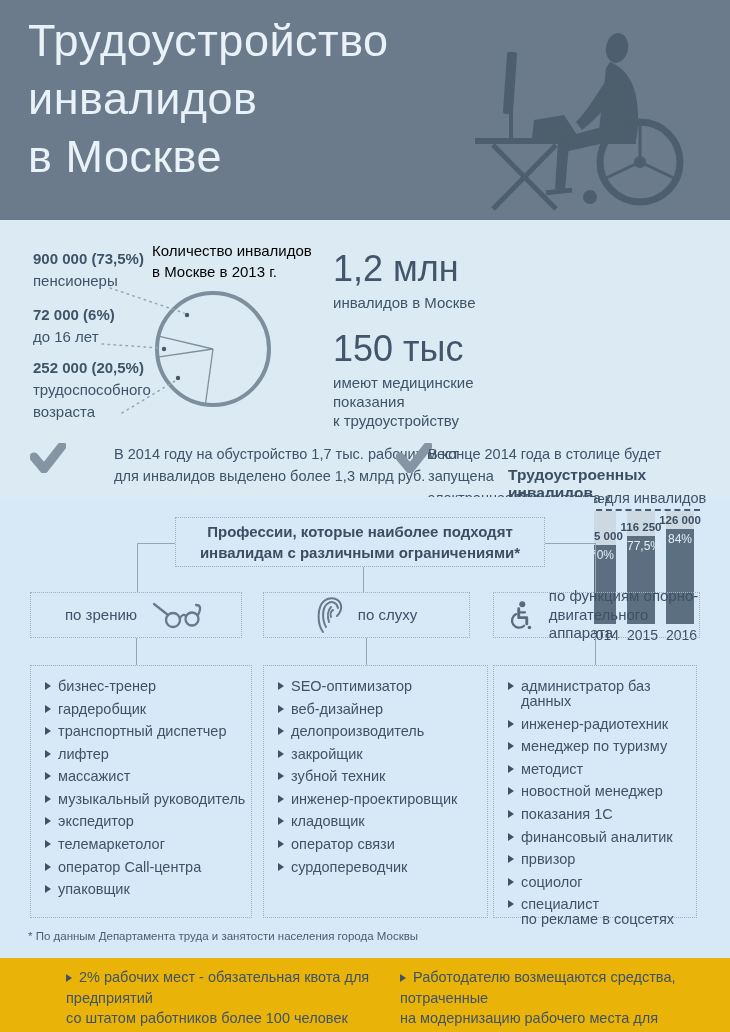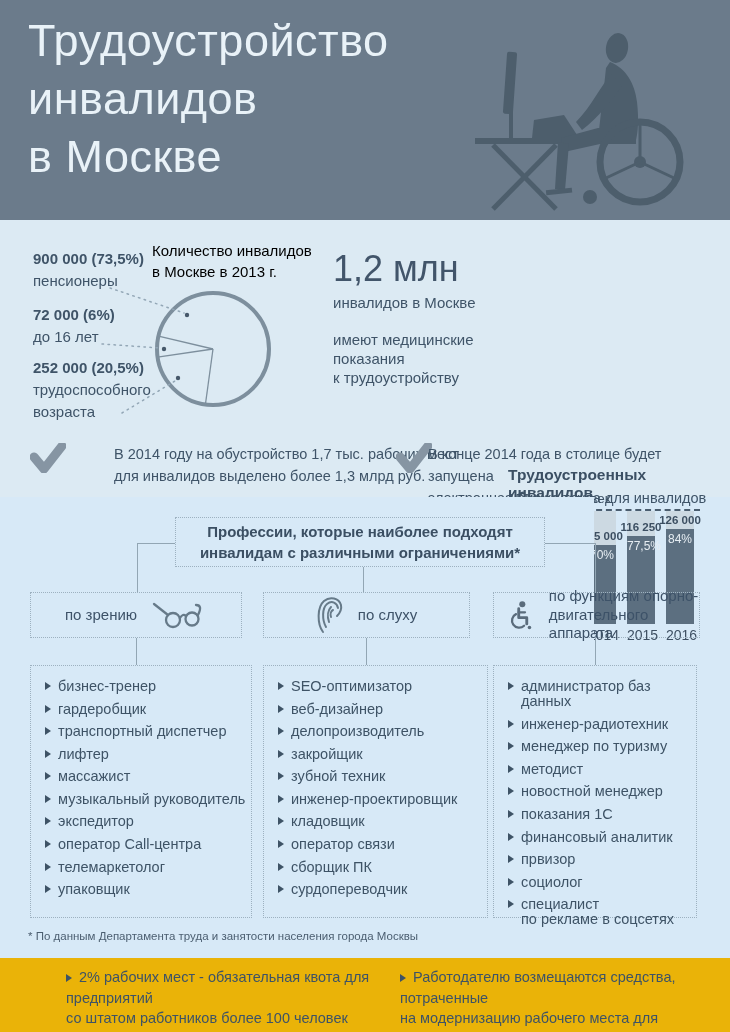--- a/index.html
+++ b/index.html
@@ -136,20 +136,21 @@
         <circle cx="78" cy="98" r="2.2"></circle>
       </g>
     </svg>
 
     <div class="bignum-block">
       <div class="bignum">
         <div class="num">1,2 млн</div>
         <div class="cap">инвалидов в Москве</div>
       </div>
       <div class="bignum">
+        <div class="num">150 тыс</div>
         <div class="cap pre">имеют медицинские
 показания
 к трудоустройству</div>
       </div>
     </div>
 
     <div class="bar-chart">
       <div class="bar-title">Трудоустроенных инвалидов</div>
       <div class="ref-label">150 тыс человек</div>
       <div class="ref-line"></div>
@@ -287,25 +288,25 @@
           <div class="prof-item">
             <span class="tri"></span>
             <span class="pre">музыкальный руководитель</span>
           </div>
           <div class="prof-item">
             <span class="tri"></span>
             <span class="pre">экспедитор</span>
           </div>
           <div class="prof-item">
             <span class="tri"></span>
+            <span class="pre">телемаркетолог</span>
+          </div>
+          <div class="prof-item">
+            <span class="tri"></span>
             <span class="pre">оператор Call-центра</span>
-          </div>
-          <div class="prof-item">
-            <span class="tri"></span>
-            <span class="pre">телемаркетолог</span>
           </div>
           <div class="prof-item">
             <span class="tri"></span>
             <span class="pre">упаковщик</span>
           </div>
         </div>
     </div>
     <div class="list-box dotted" style="left:263px;width:225px">
       <div class="prof-list">
           <div class="prof-item">
@@ -332,24 +333,20 @@
             <span class="tri"></span>
             <span class="pre">инженер-проектировщик</span>
           </div>
           <div class="prof-item">
             <span class="tri"></span>
             <span class="pre">кладовщик</span>
           </div>
           <div class="prof-item">
             <span class="tri"></span>
             <span class="pre">оператор связи</span>
-          </div>
-          <div class="prof-item">
-            <span class="tri"></span>
-            <span class="pre">сборщик ПК</span>
           </div>
           <div class="prof-item">
             <span class="tri"></span>
             <span class="pre">сурдопереводчик</span>
           </div>
         </div>
     </div>
     <div class="list-box dotted" style="left:493px;width:204px">
       <div class="prof-list">
           <div class="prof-item">

